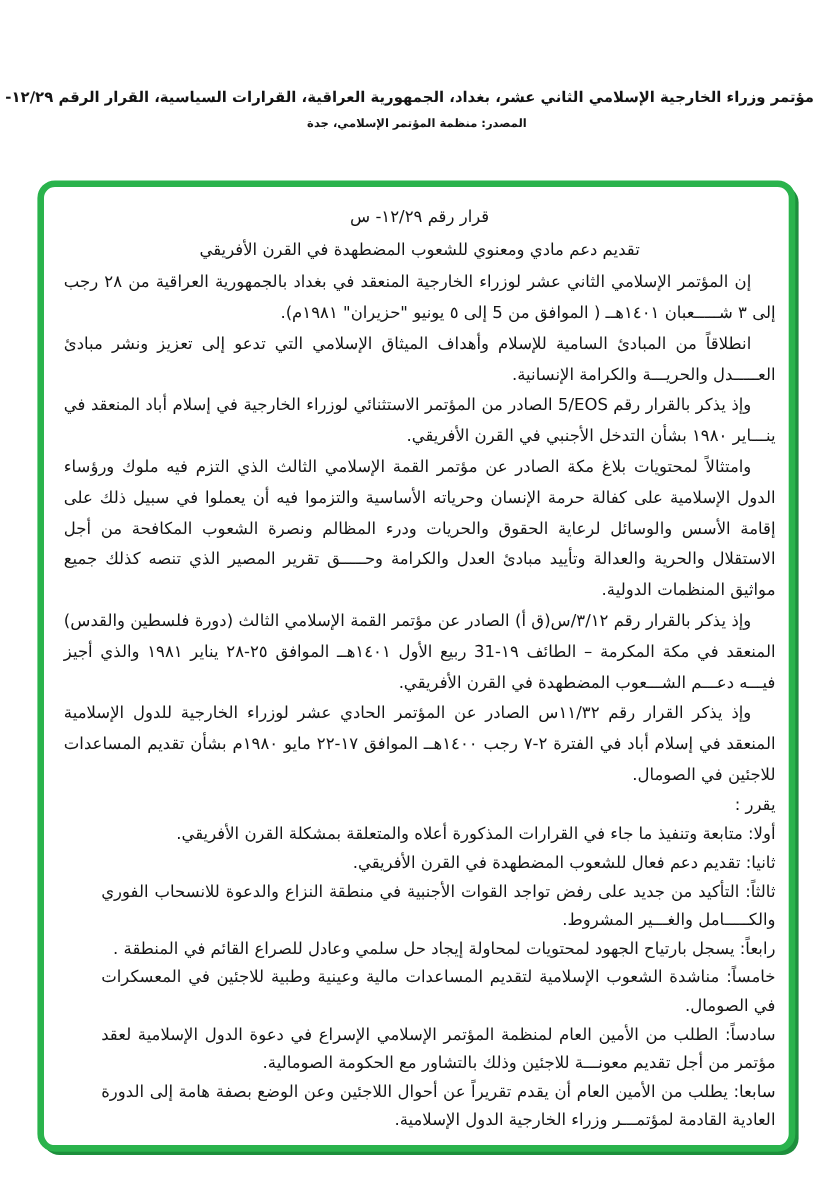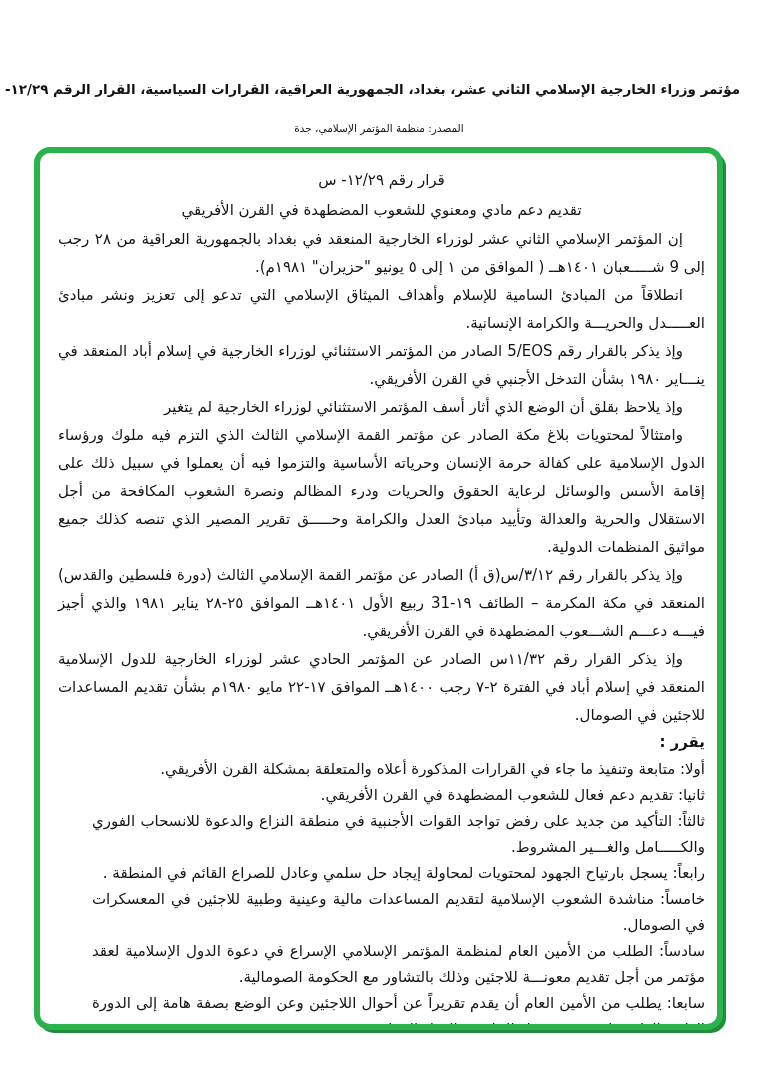--- a/index.html
+++ b/index.html
@@ -30,28 +30,28 @@
   }
   .doc-header .citation {
     font-size: 13.5px;
     font-weight: bold;
     letter-spacing: 0;
     white-space: nowrap;
     line-height: 22px;
   }
   .doc-header .source {
     font-size: 10.5px;
-    font-weight: normal;
+    font-weight: bold;
     line-height: 16px;
-    margin-top: 20px;
+    margin-top: 4px;
   }
   .frame {
     position: absolute;
     left: 34px;
-    top: 147px;
+    top: 164px;
     width: 689px;
     height: 883px;
     box-sizing: border-box;
     border: 6px solid #2ab34c;
     border-radius: 16px;
     box-shadow: 4px 4px 0 -1px #1d8f3c;
     padding: 12px 12px 0 18px;
     direction: rtl;
     overflow: hidden;
     background: #ffffff;
@@ -67,21 +67,20 @@
     line-height: 30px;
     text-indent: 0;
   }
   .preamble p {
     line-height: 28px;
     text-indent: 22px;
   }
   .decides {
     line-height: 27px;
     text-indent: 0;
-    font-weight: bold;
   }
   .decisions p {
     line-height: 26px;
     text-indent: 0;
     margin-left: 34px;
   }
 </style>
 </head>
 <body>
 
@@ -92,24 +91,23 @@
     <div class="source">المصدر: منظمة المؤتمر الإسلامي، جدة</div>
   </div>
 
   <div class="frame" style="border-color: rgb(42, 179, 76); box-shadow: rgb(29, 143, 60) 4px 4px 0px -1px;">
     <div class="doc-body">
 
       <p class="title-line">قرار رقم ١٢/٢٩- س</p>
       <p class="title-line">تقديم دعم مادي ومعنوي للشعوب المضطهدة في القرن الأفريقي</p>
 
       <div class="preamble">
-        <p>إن المؤتمر الإسلامي الثاني عشر لوزراء الخارجية المنعقد في بغداد بالجمهورية العراقية من ٢٨ رجب إلى 9 شـــــعبان ١٤٠١هــ ( الموافق من ١ إلى ٥ يونيو "حزيران" ١٩٨١م).</p>
+        <p>إن المؤتمر الإسلامي الثاني عشر لوزراء الخارجية المنعقد في بغداد بالجمهورية العراقية من ٢٨ رجب إلى ٣ شـــــعبان ١٤٠١هــ ( الموافق من 5 إلى ٥ يونيو "حزيران" ١٩٨١م).</p>
         <p>انطلاقاً من المبادئ السامية للإسلام وأهداف الميثاق الإسلامي التي تدعو إلى تعزيز ونشر مبادئ العـــــدل والحريـــة والكرامة الإنسانية.</p>
         <p>وإذ يذكر بالقرار رقم ⁦5/EOS⁩ الصادر من المؤتمر الاستثنائي لوزراء الخارجية في إسلام أباد المنعقد في ينـــاير ١٩٨٠ بشأن التدخل الأجنبي في القرن الأفريقي.</p>
-        <p>وإذ يلاحظ بقلق أن الوضع الذي أثار أسف المؤتمر الاستثنائي لوزراء الخارجية لم يتغير</p>
         <p>وامتثالاً لمحتويات بلاغ مكة الصادر عن مؤتمر القمة الإسلامي الثالث الذي التزم فيه ملوك ورؤساء الدول الإسلامية على كفالة حرمة الإنسان وحرياته الأساسية والتزموا فيه أن يعملوا في سبيل ذلك على إقامة الأسس والوسائل لرعاية الحقوق والحريات ودرء المظالم ونصرة الشعوب المكافحة من أجل الاستقلال والحرية والعدالة وتأييد مبادئ العدل والكرامة وحـــــق تقرير المصير الذي تنصه كذلك جميع مواثيق المنظمات الدولية.</p>
         <p>وإذ يذكر بالقرار رقم ٣/١٢/س(ق أ) الصادر عن مؤتمر القمة الإسلامي الثالث (دورة فلسطين والقدس) المنعقد في مكة المكرمة – الطائف ١٩-31 ربيع الأول ١٤٠١هــ الموافق ٢٥-٢٨ يناير ١٩٨١ والذي أجيز فيـــه دعـــم الشـــعوب المضطهدة في القرن الأفريقي.</p>
         <p>وإذ يذكر القرار رقم ١١/٣٢س الصادر عن المؤتمر الحادي عشر لوزراء الخارجية للدول الإسلامية المنعقد في إسلام أباد في الفترة ٢-٧ رجب ١٤٠٠هــ الموافق ١٧-٢٢ مايو ١٩٨٠م بشأن تقديم المساعدات للاجئين في الصومال.</p>
       </div>
 
       <p class="decides">يقرر :</p>
 
       <div class="decisions">
         <p>أولا: متابعة وتنفيذ ما جاء في القرارات المذكورة أعلاه والمتعلقة بمشكلة القرن الأفريقي.</p>
         <p>ثانيا: تقديم دعم فعال للشعوب المضطهدة في القرن الأفريقي.</p>

